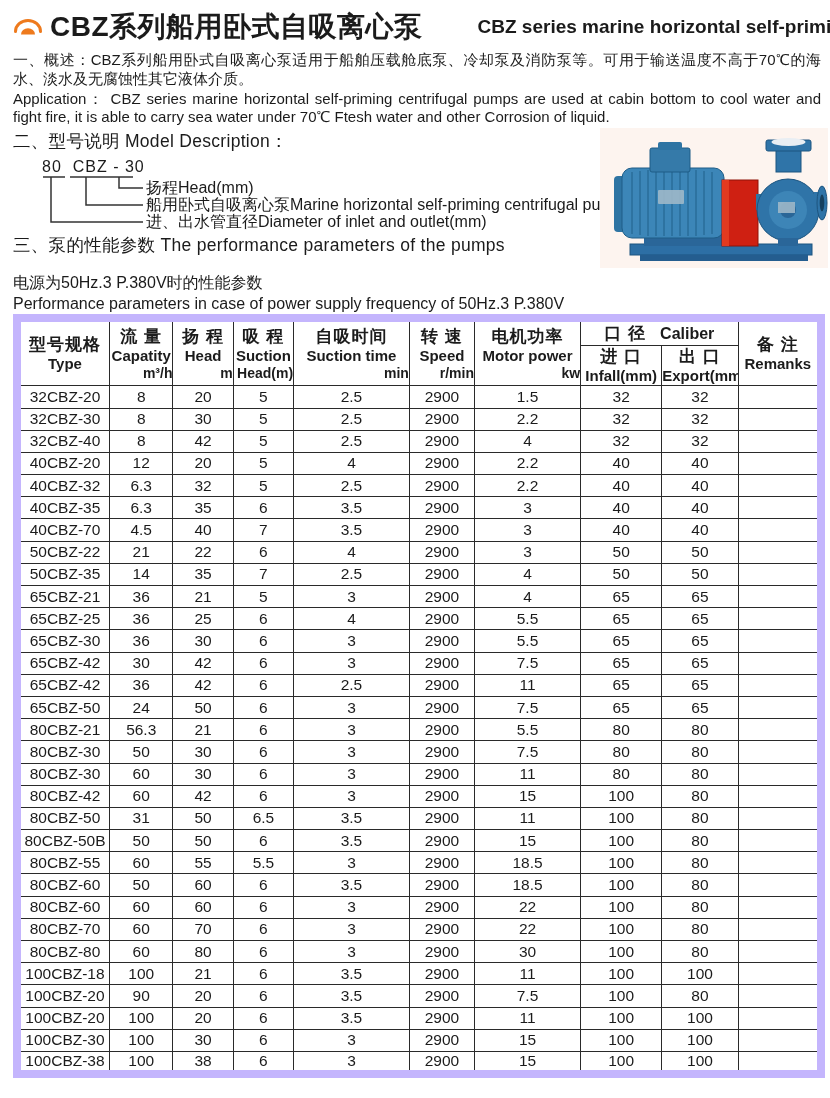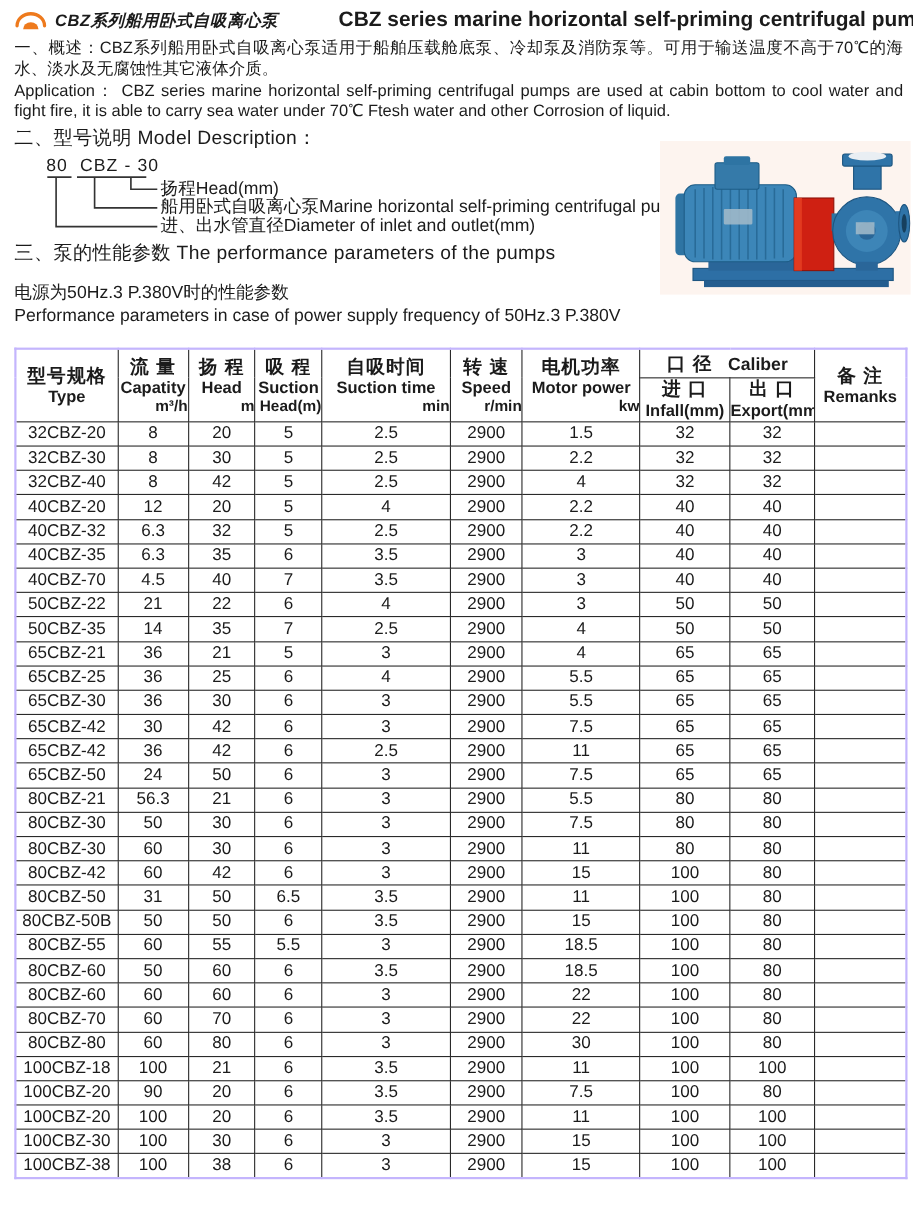--- a/index.html
+++ b/index.html
@@ -7,21 +7,21 @@
   body {
     width:830px; height:1098px; position:relative; overflow:hidden;
     font-family:"Liberation Sans", sans-serif; color:#1b1b1b;
   }
   .page { position:relative; padding:8px 9px 0 13px; width:830px; }
 
   
   .title-row { display:flex; align-items:center; gap:7px; margin-bottom:5px; }
   .logo { width:30px; height:19px; flex:0 0 auto; }
   .logo svg { display:block; }
-  .title-zh { font-size:15px; font-weight:bold; letter-spacing:0.5px; white-space:nowrap;font-style:italic; }
+  .title-zh { font-size:28px; font-weight:bold; letter-spacing:0.5px; white-space:nowrap; }
   .title-en { font-size:19px; font-weight:bold; white-space:nowrap;margin-left:48px; }
 
   
   .para { font-size:15px; line-height:1.26; text-align:justify; }
   .para.en { line-height:1.22; margin-top:1px; }
 
   .section-heading { font-size:17.5px; margin-top:3px; letter-spacing:0.3px; }
 
   
   .model-block { position:relative; height:72px; margin-top:5px; width:620px; }
@@ -34,22 +34,22 @@
 
   .note-zh, .note-en { font-size:16px; line-height:1.28; }
   .note-zh { margin-top:16px; }
 
   
   .pump-photo { position:absolute; left:600px; top:128px; width:228px; height:140px; }
   .pump-photo svg { display:block; }
 
   
   table.perf-table {
-    width:812px; margin-top:18px; border-collapse:collapse; table-layout:fixed;
-    border:2px solid #c4b5fd;
+    width:812px; margin-top:0; border-collapse:collapse; table-layout:fixed;
+    border:8px solid #c4b5fd;
   }
   .perf-table th, .perf-table td {
     border:1.5px solid #2a2a2a; text-align:center; vertical-align:middle;
     overflow:hidden; white-space:nowrap;
   }
   .perf-table td { height:22.2px; font-size:15.5px; padding:0 1px; }
   .perf-table thead tr.hrow-a th { height:26px; }
   .perf-table thead tr.hrow-b th { height:40px; }
   .h-zh { font-size:17px; letter-spacing:1px; line-height:1.2; }
   .h-en { font-size:15px; line-height:1.15; letter-spacing:0; }

